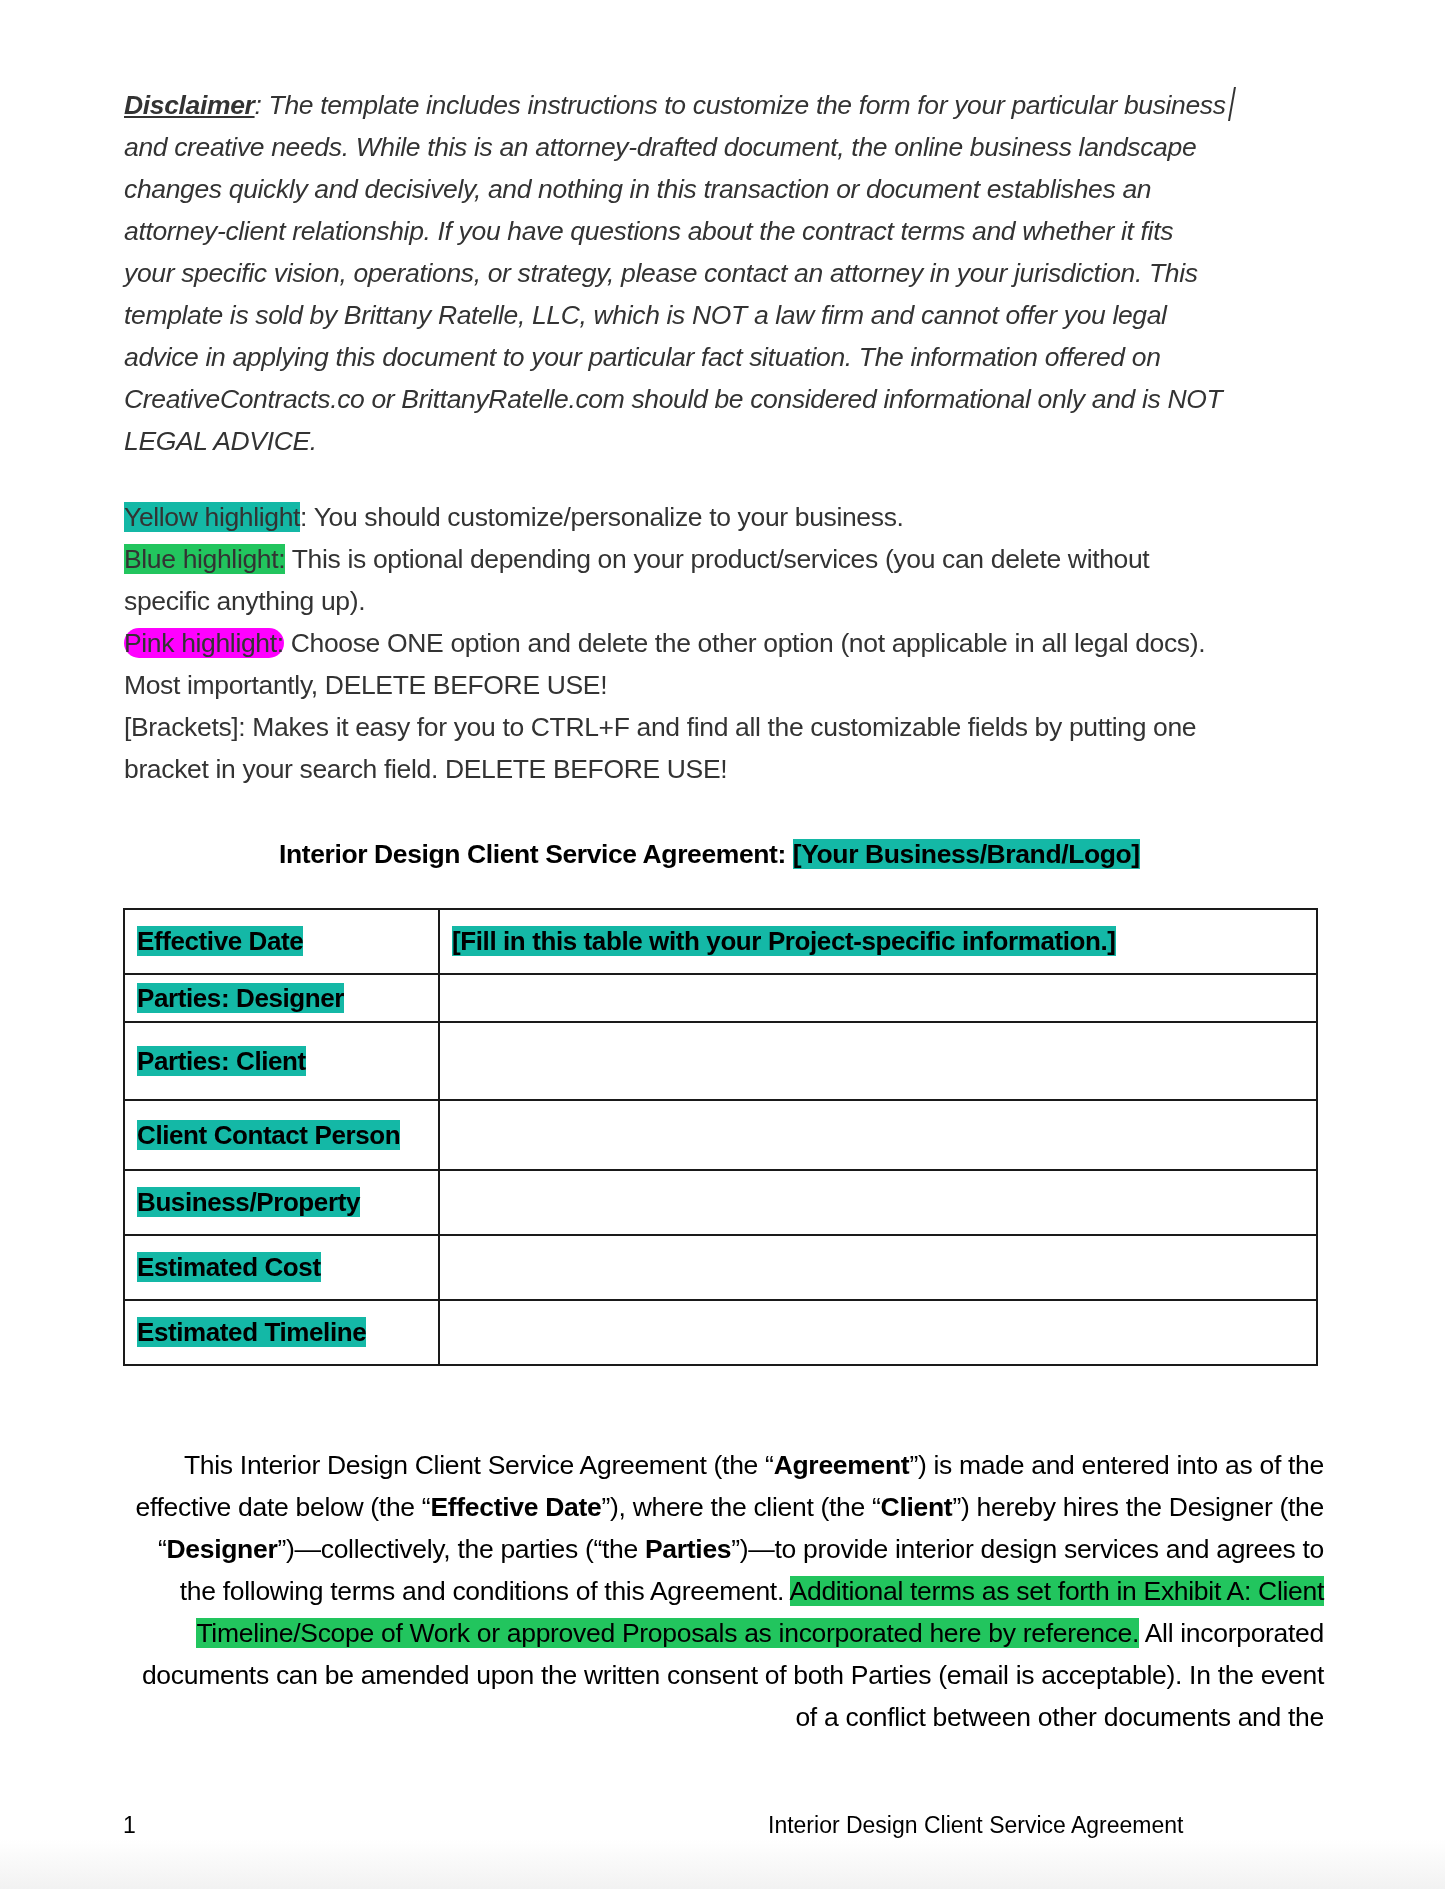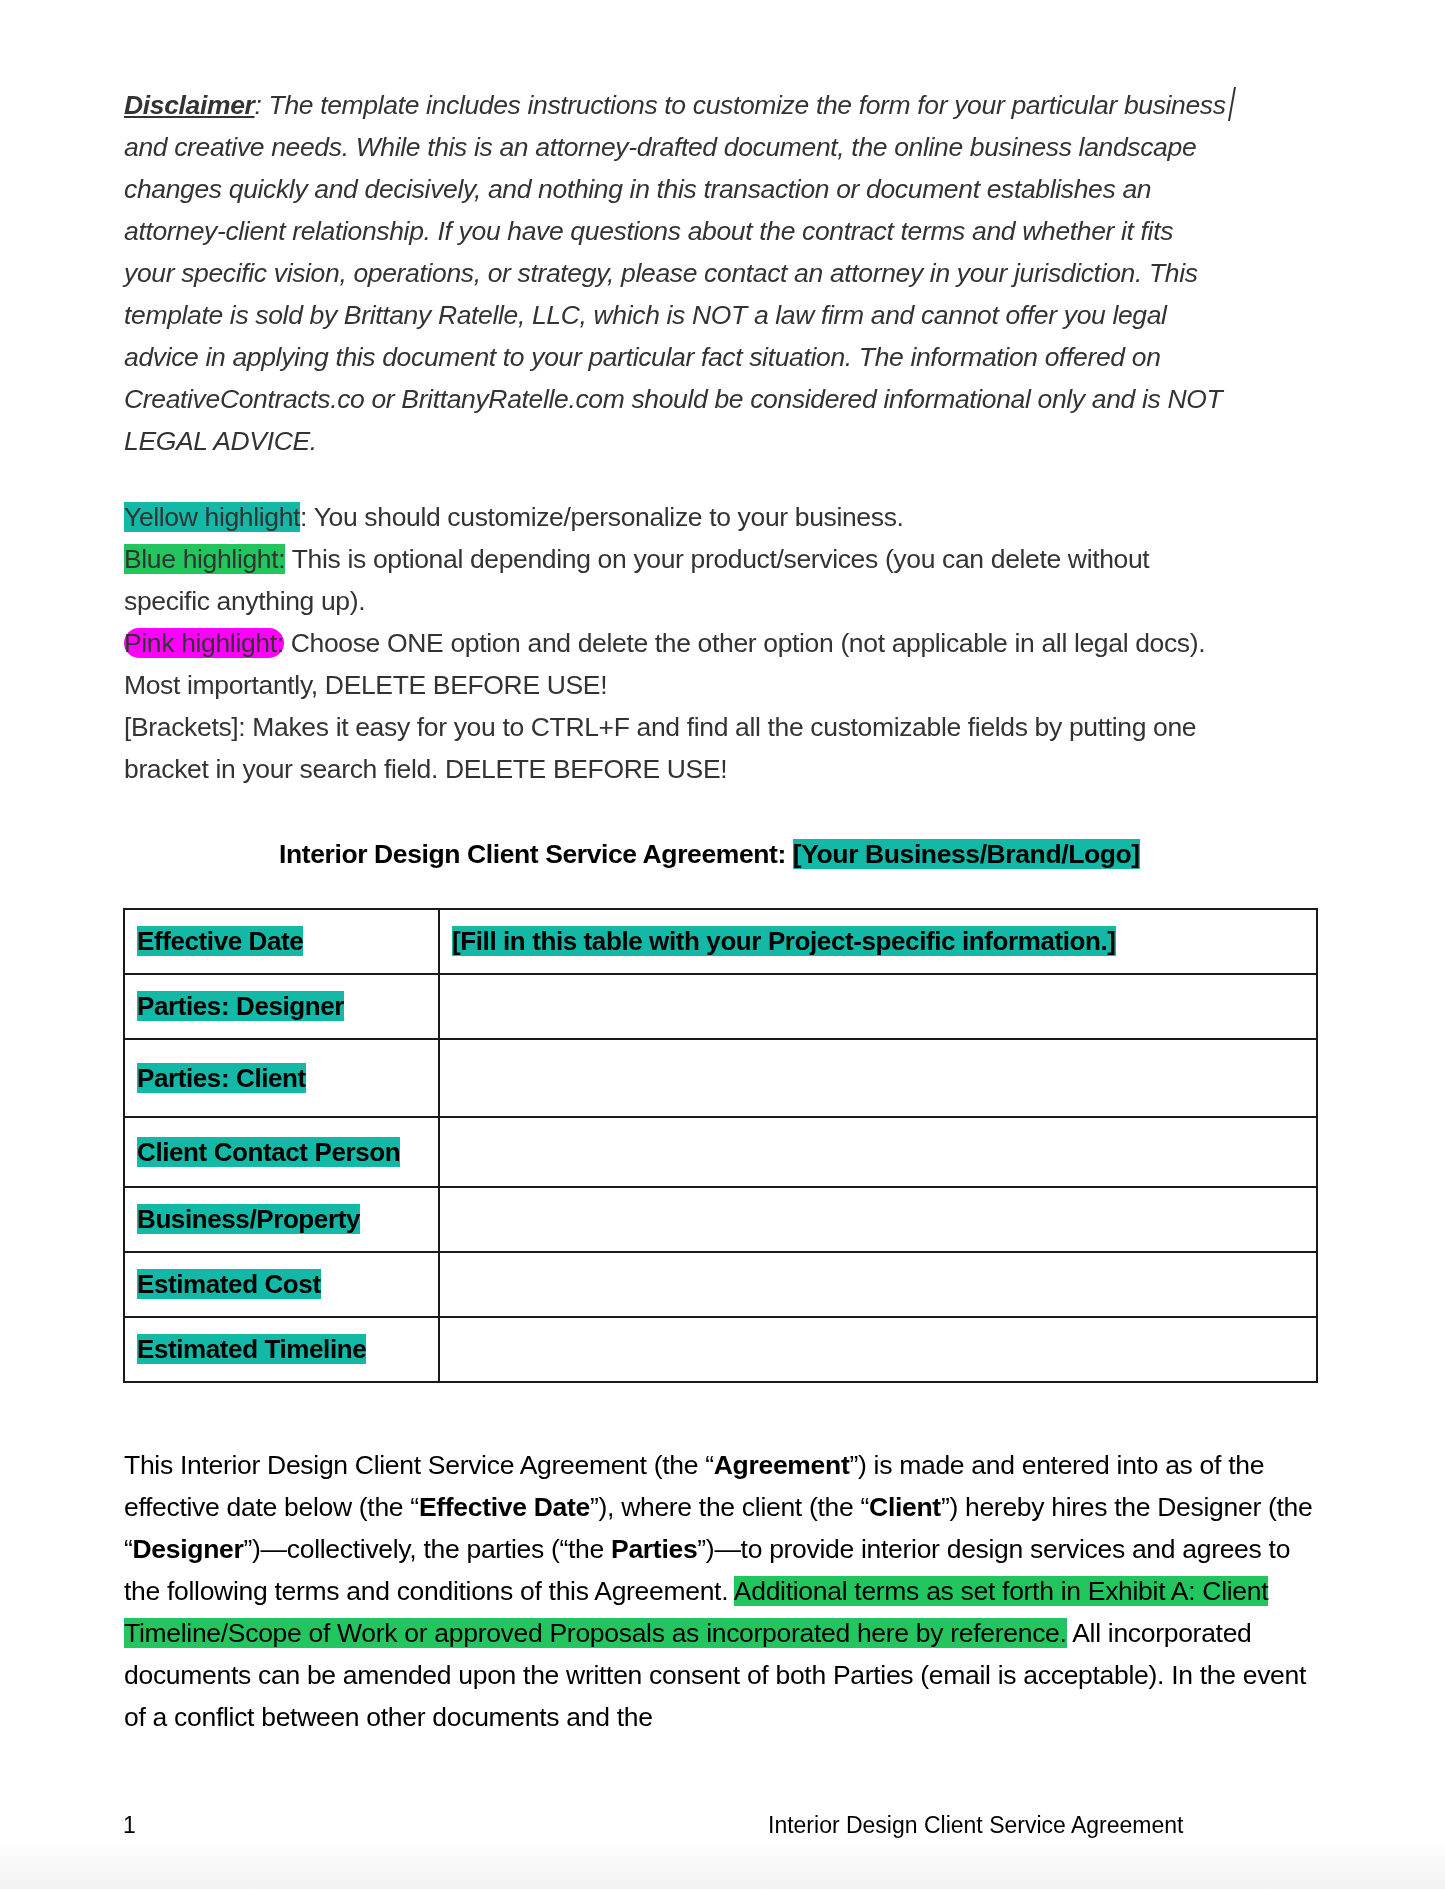--- a/index.html
+++ b/index.html
@@ -38,21 +38,21 @@
       position: absolute; left: 123px; top: 908px; width: 1195px;
       border-collapse: collapse; color: #000;
     }
     table.info td {
       border: 2px solid #1a1a1a; padding: 0 12px; font-weight: bold;
       font-size: 26px; letter-spacing: -0.4px; vertical-align: middle;
     }
     table.info td.k { width: 289px; }
     .body-para {
       position: absolute; left: 124px; top: 1444px; width: 1200px;
-      color: #000; font-size: 26.5px; line-height: 42px; letter-spacing: -0.3px;
+      color: #000; font-size: 26.5px; line-height: 42px; letter-spacing: -0.3px; text-align: right;
     }
     .body-para b { font-weight: bold; }
     .footer-num {
       position: absolute; left: 123px; top: 1812px; font-size: 23px; color:#000;
       font-family: "Liberation Sans", sans-serif;
     }
     .footer-title {
       position: absolute; left: 768px; top: 1812px; font-size: 23px; color:#000;
       font-family: "Liberation Sans", sans-serif; white-space: nowrap;
     }
@@ -87,21 +87,21 @@
   <div class="doc-title">
     <span>Interior Design Client Service Agreement: </span><span class="hl-yellow">[Your Business/Brand/Logo]</span>
   </div>
 
   <table class="info">
     <tbody>
         <tr style="height:65px">
       <td class="k"><span class="hl-yellow">Effective Date</span></td>
       <td><span class="hl-yellow">[Fill in this table with your Project-specific information.]</span></td>
     </tr>
-    <tr style="height:65px">
+    <tr style="height:48px">
       <td class="k"><span class="hl-yellow">Parties: Designer</span></td>
       <td></td>
     </tr>
     <tr style="height:78px">
       <td class="k"><span class="hl-yellow">Parties: Client</span></td>
       <td></td>
     </tr>
     <tr style="height:70px">
       <td class="k"><span class="hl-yellow">Client Contact Person</span></td>
       <td></td>

